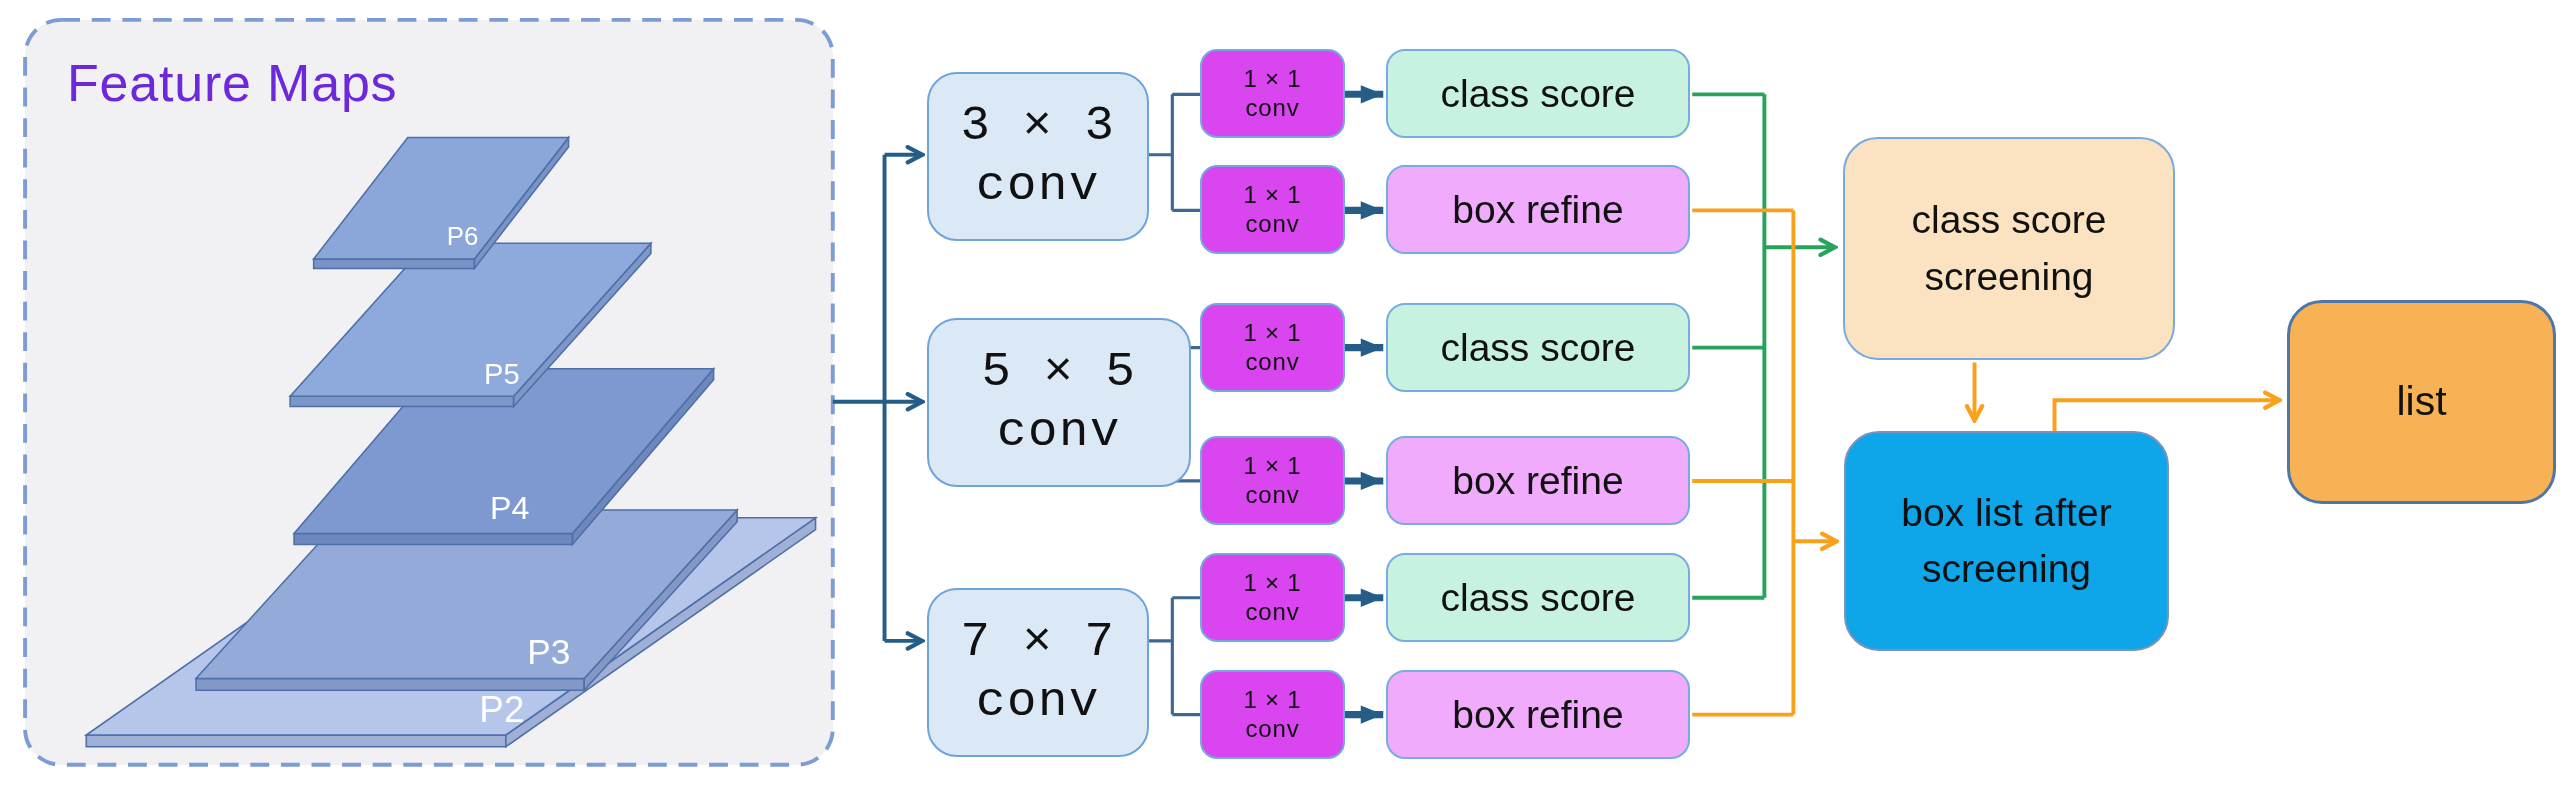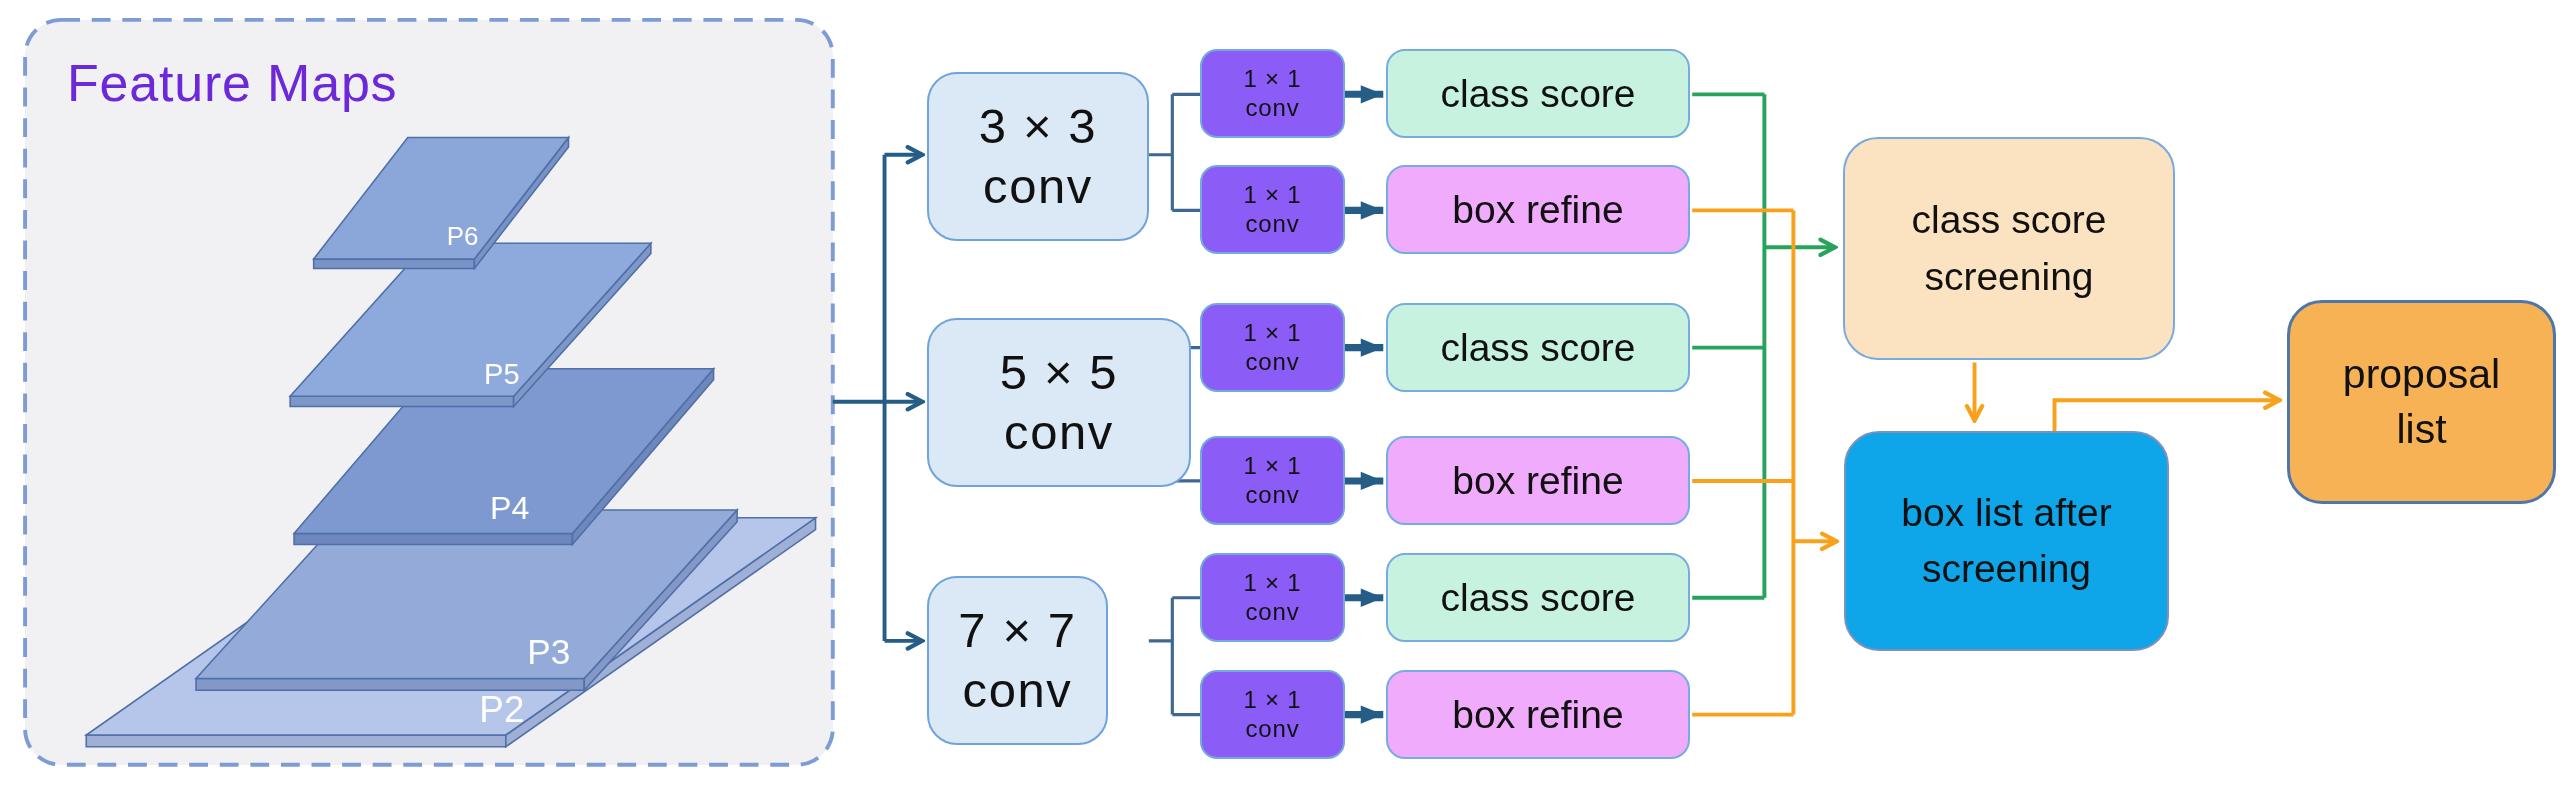--- a/index.html
+++ b/index.html
@@ -19,24 +19,24 @@
     font-size:52px;color:#6d28d9;letter-spacing:0.8px;
   }
   svg.overlay{position:absolute;left:0;top:0;}
   .node{
     position:absolute;box-sizing:border-box;
     display:flex;flex-direction:column;align-items:center;justify-content:center;
     text-align:center;color:#111111;
   }
   .conv{
     background:#DBE8F6;border:2.4px solid #6FA3DC;border-radius:30px;
-    font-size:49px;line-height:1.22;letter-spacing:1.6px;
+    font-size:49px;line-height:1.22;letter-spacing:1.6px;font-family:Liberation Mono, monospace;
   }
   .c11{
-    background:#8b5cf6;border:2.4px solid #74A9DE;border-radius:17px;
+    background:#d946ef;border:2.4px solid #74A9DE;border-radius:17px;
     font-size:24px;line-height:1.2;letter-spacing:0.8px;
   }
   .out{
     border:2.4px solid #77ACE1;border-radius:19px;font-size:39px;
   }
   .out-cls{background:#C7F2DF;}
   .out-box{background:#f0abfc;}
   .bignode{border-radius:35px;font-size:39px;line-height:1.44;}
   .screening{background:#FBE3C1;border:2.4px solid #79A9DF;}
   .boxlist{background:#0ea5e9;border:2.4px solid #7C92BE;}
@@ -142,21 +142,21 @@
   </svg>
 
   <div class="node conv" style="left:927px;top:72px;width:222px;height:169px">
     <div>3 × 3</div>
     <div>conv</div>
   </div>
   <div class="node conv" style="left:927px;top:318px;width:264px;height:169px">
     <div>5 × 5</div>
     <div>conv</div>
   </div>
-  <div class="node conv" style="left:927px;top:576px;width:181px;height:169px">
+  <div class="node conv" style="left:927px;top:588px;width:222px;height:169px">
     <div>7 × 7</div>
     <div>conv</div>
   </div>
 
   <div class="node c11" style="left:1200px;top:49px;width:145px;height:89px">
     <div>1 × 1</div>
     <div>conv</div>
   </div>
   <div class="node c11" style="left:1200px;top:165px;width:145px;height:89px">
     <div>1 × 1</div>
@@ -200,18 +200,17 @@
 
   <div class="node bignode screening" style="left:1843px;top:137px;width:332px;height:223px">
     <div>class score</div>
     <div>screening</div>
   </div>
   <div class="node bignode boxlist" style="left:1844px;top:431px;width:325px;height:220px">
     <div>box list after</div>
     <div>screening</div>
   </div>
   <div class="node bignode proposal" style="left:2287px;top:300px;width:269px;height:204px">
-    <div>proposal</div>
     <div>list</div>
   </div>
 
 </div>
 
 
 </body></html>

